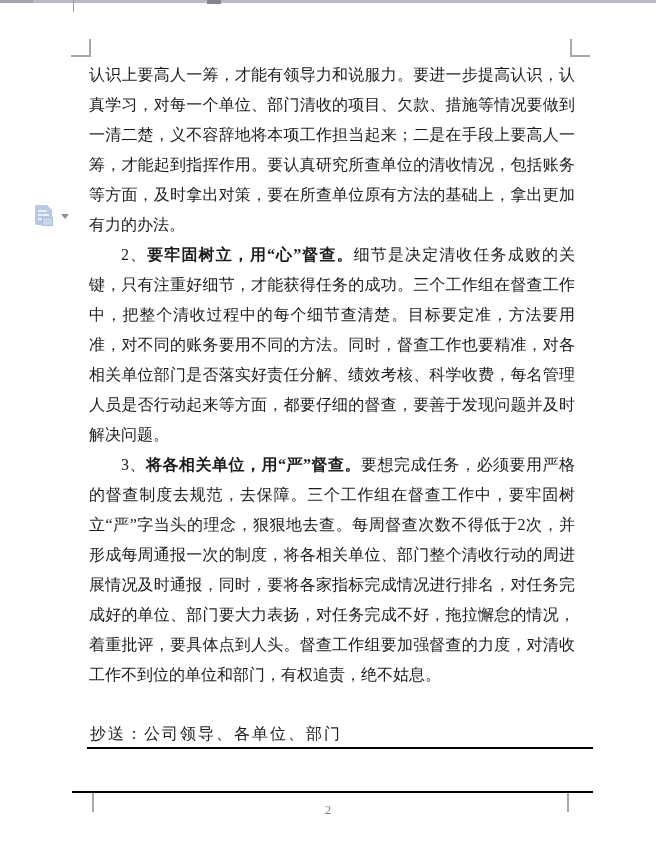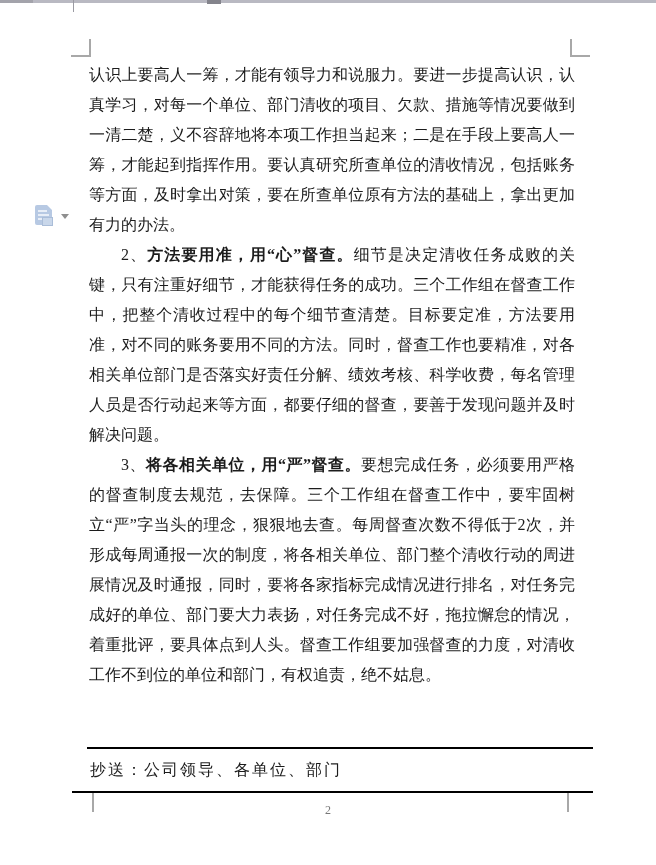--- a/index.html
+++ b/index.html
@@ -45,21 +45,21 @@
   }
   .body-text p{margin:0;padding:0;}
   .body-text p.indent{text-indent:2em;}
   .seg-bold{font-weight:bold;}
 
   
   .sep{position:absolute;background:#000000;}
   .sep-top{left:87px;top:747px;width:506px;height:2px;}
   .sep-bottom{left:72px;top:791px;width:521px;height:2px;}
   .copy-line{
-    position:absolute;left:90px;top:759px;width:490px;
+    position:absolute;left:90px;top:723px;width:490px;
     color:#1c1c1c;font-size:16px;line-height:22px;letter-spacing:2px;
   }
   .page-number{
     position:absolute;left:0;top:803px;width:656px;
     text-align:center;color:#777777;font-size:12px;
   }
 </style>
 </head>
 <body>
 
@@ -83,21 +83,21 @@
       <div class="mi-line mi-l1"></div>
       <div class="mi-line mi-l2"></div>
       <div class="mi-line mi-l3"></div>
       <div class="mi-sub"></div>
     </div>
     <div class="mi-arrow"></div>
   </div>
 
   <div class="body-text" id="body-text">
       <p class=""><span class="">认识上要高人一筹，才能有领导力和说服力。要进一步提高认识，认真学习，对每一个单位、部门清收的项目、欠款、措施等情况要做到一清二楚，义不容辞地将本项工作担当起来；二是在手段上要高人一筹，才能起到指挥作用。要认真研究所查单位的清收情况，包括账务等方面，及时拿出对策，要在所查单位原有方法的基础上，拿出更加有力的办法。</span></p>
-      <p class="indent"><span class="">2、</span><span class="seg-bold">方法要用准，用“心”督查。</span><span class="">细节是决定清收任务成败的关键，只有注重好细节，才能获得任务的成功。三个工作组在督查工作中，把整个清收过程中的每个细节查清楚。目标要定准，方法要用准，对不同的账务要用不同的方法。同时，督查工作也要精准，对各相关单位部门是否落实好责任分解、绩效考核、科学收费，每名管理人员是否行动起来等方面，都要仔细的督查，要善于发现问题并及时解决问题。</span></p>
+      <p class="indent"><span class="">2、</span><span class="seg-bold">要牢固树立，用“心”督查。</span><span class="">细节是决定清收任务成败的关键，只有注重好细节，才能获得任务的成功。三个工作组在督查工作中，把整个清收过程中的每个细节查清楚。目标要定准，方法要用准，对不同的账务要用不同的方法。同时，督查工作也要精准，对各相关单位部门是否落实好责任分解、绩效考核、科学收费，每名管理人员是否行动起来等方面，都要仔细的督查，要善于发现问题并及时解决问题。</span></p>
       <p class="indent"><span class="">3、</span><span class="seg-bold">将各相关单位，用“严”督查。</span><span class="">要想完成任务，必须要用严格的督查制度去规范，去保障。三个工作组在督查工作中，要牢固树立“严”字当头的理念，狠狠地去查。每周督查次数不得低于2次，并形成每周通报一次的制度，将各相关单位、部门整个清收行动的周进展情况及时通报，同时，要将各家指标完成情况进行排名，对任务完成好的单位、部门要大力表扬，对任务完成不好，拖拉懈怠的情况，着重批评，要具体点到人头。督查工作组要加强督查的力度，对清收工作不到位的单位和部门，有权追责，绝不姑息。</span></p>
     </div>
 
   <div class="sep sep-top"></div>
   <div class="copy-line">抄送：公司领导、各单位、部门</div>
   <div class="sep sep-bottom"></div>
 
   <div class="page-number">2</div>
 
 </div>

